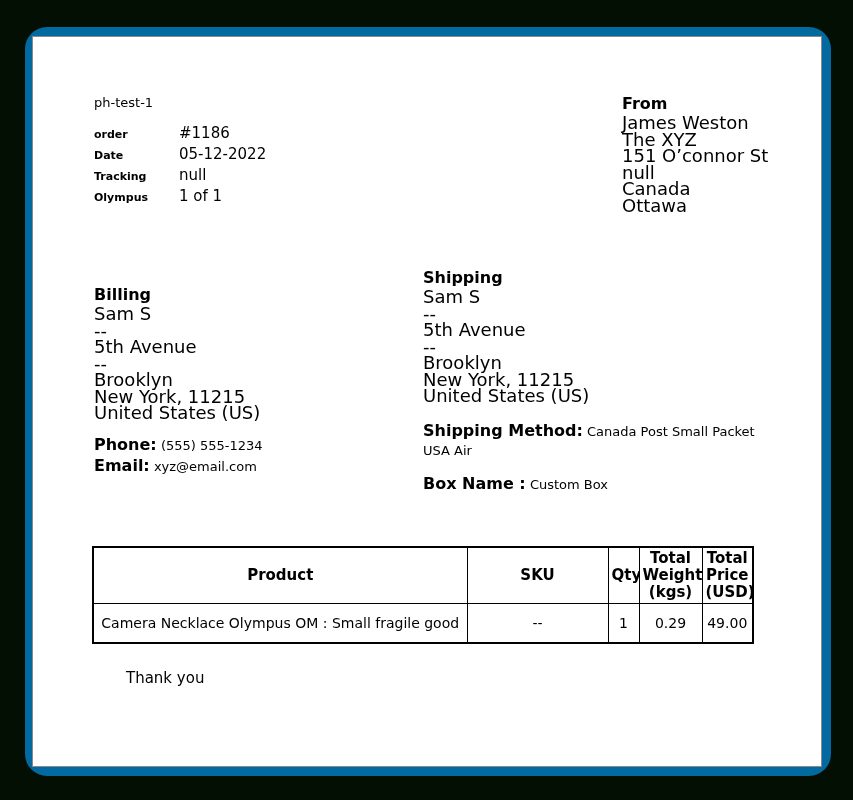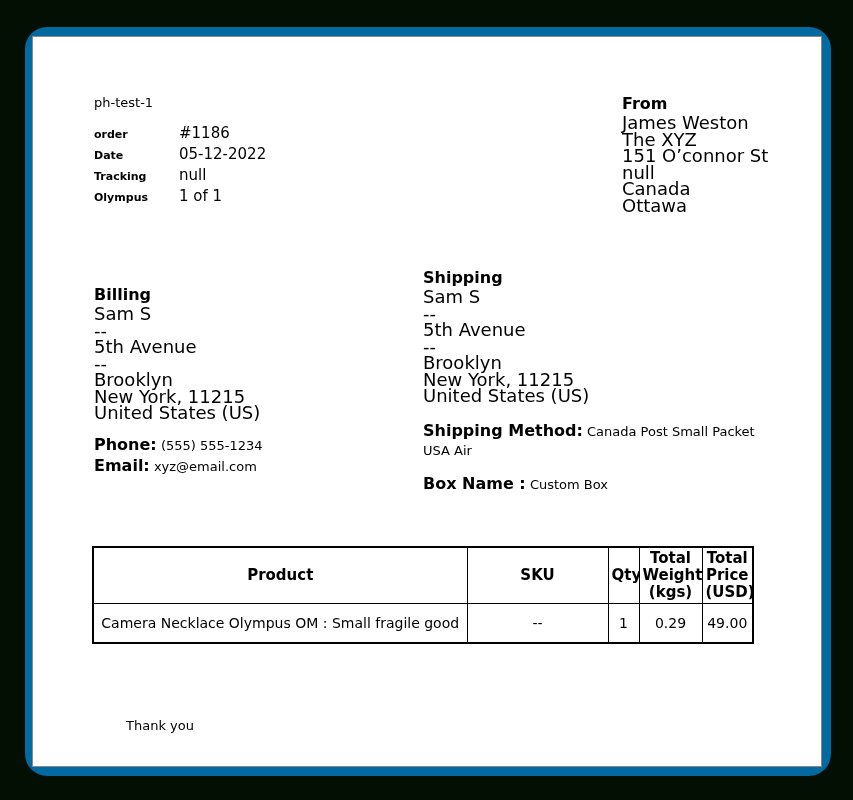--- a/index.html
+++ b/index.html
@@ -134,22 +134,22 @@
     height: 34px;
   }
   .col-product { width: 374px; }
   .col-sku     { width: 141px; }
   .col-qty     { width: 31px; }
   .col-weight  { width: 63px; }
   .col-price   { width: 51px; }
   .thank-you {
     position: absolute;
     left: 93px;
-    top: 680px;
-    font-size: 13px;
+    top: 633px;
+    font-size: 15px;
     line-height: 17px;
   }
 </style>
 </head>
 <body>
 
 <div class="frame">
   <div class="page">
 
     <div class="doc-label">ph-test-1</div>

